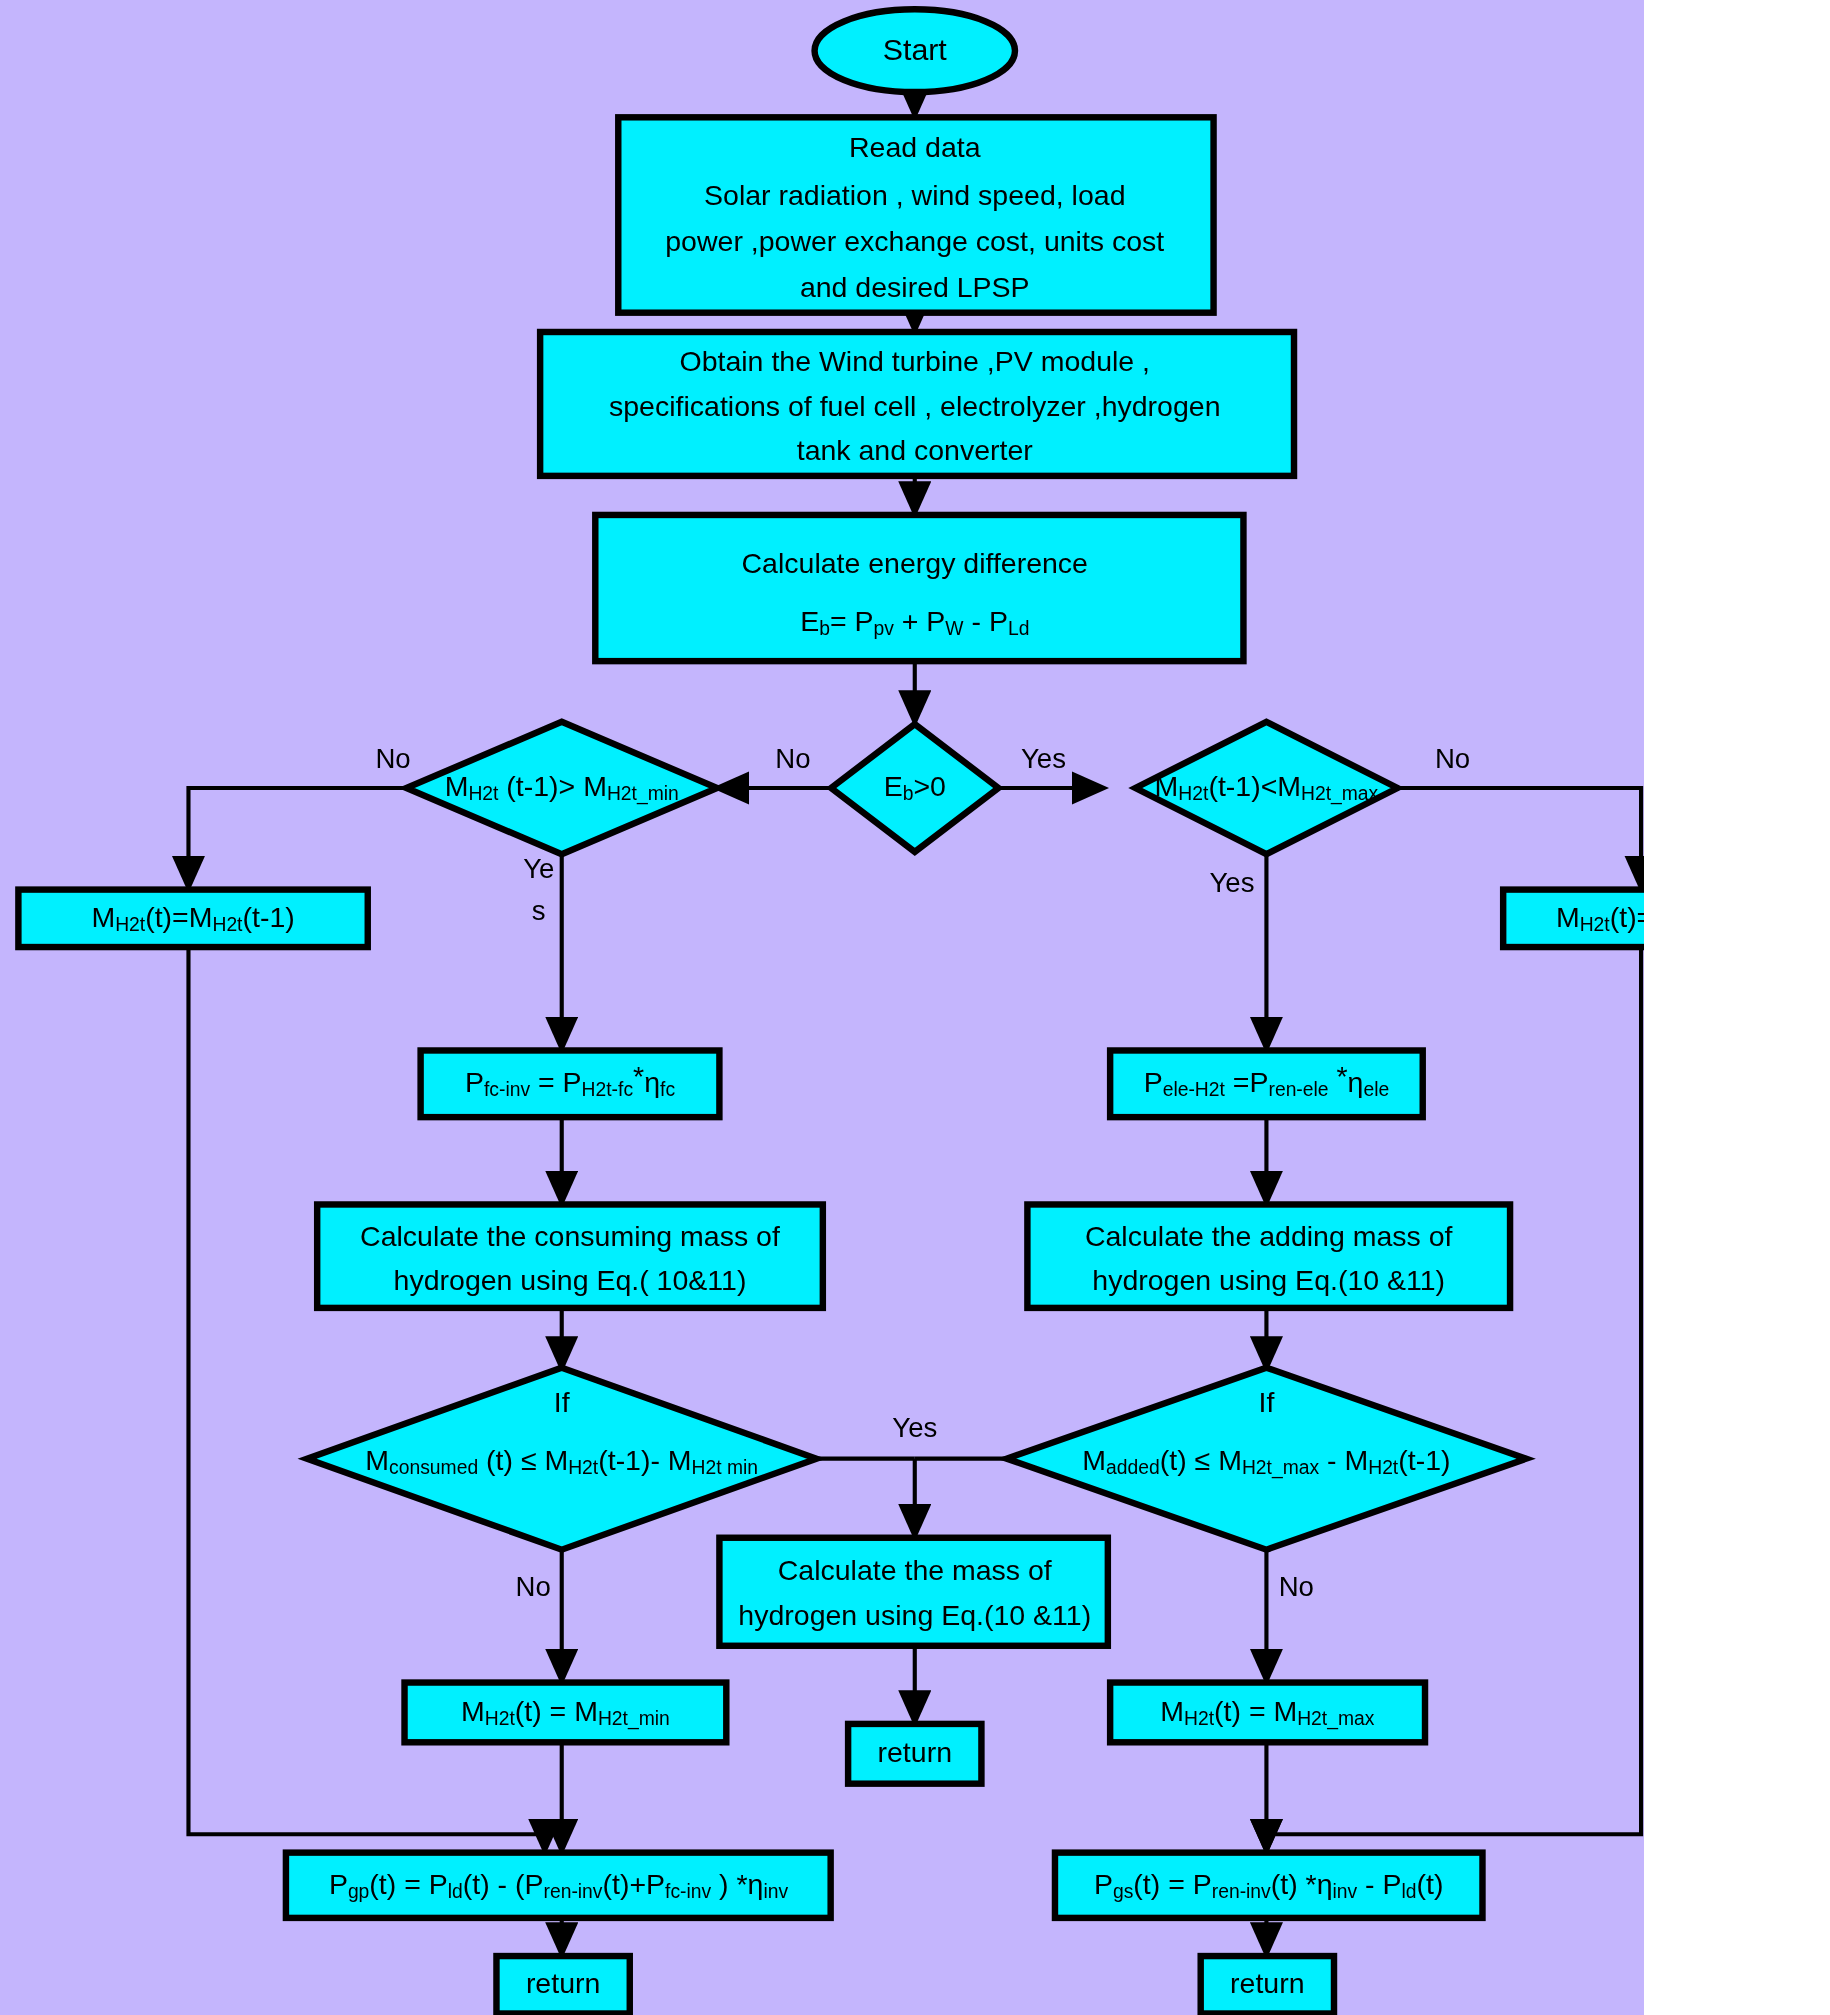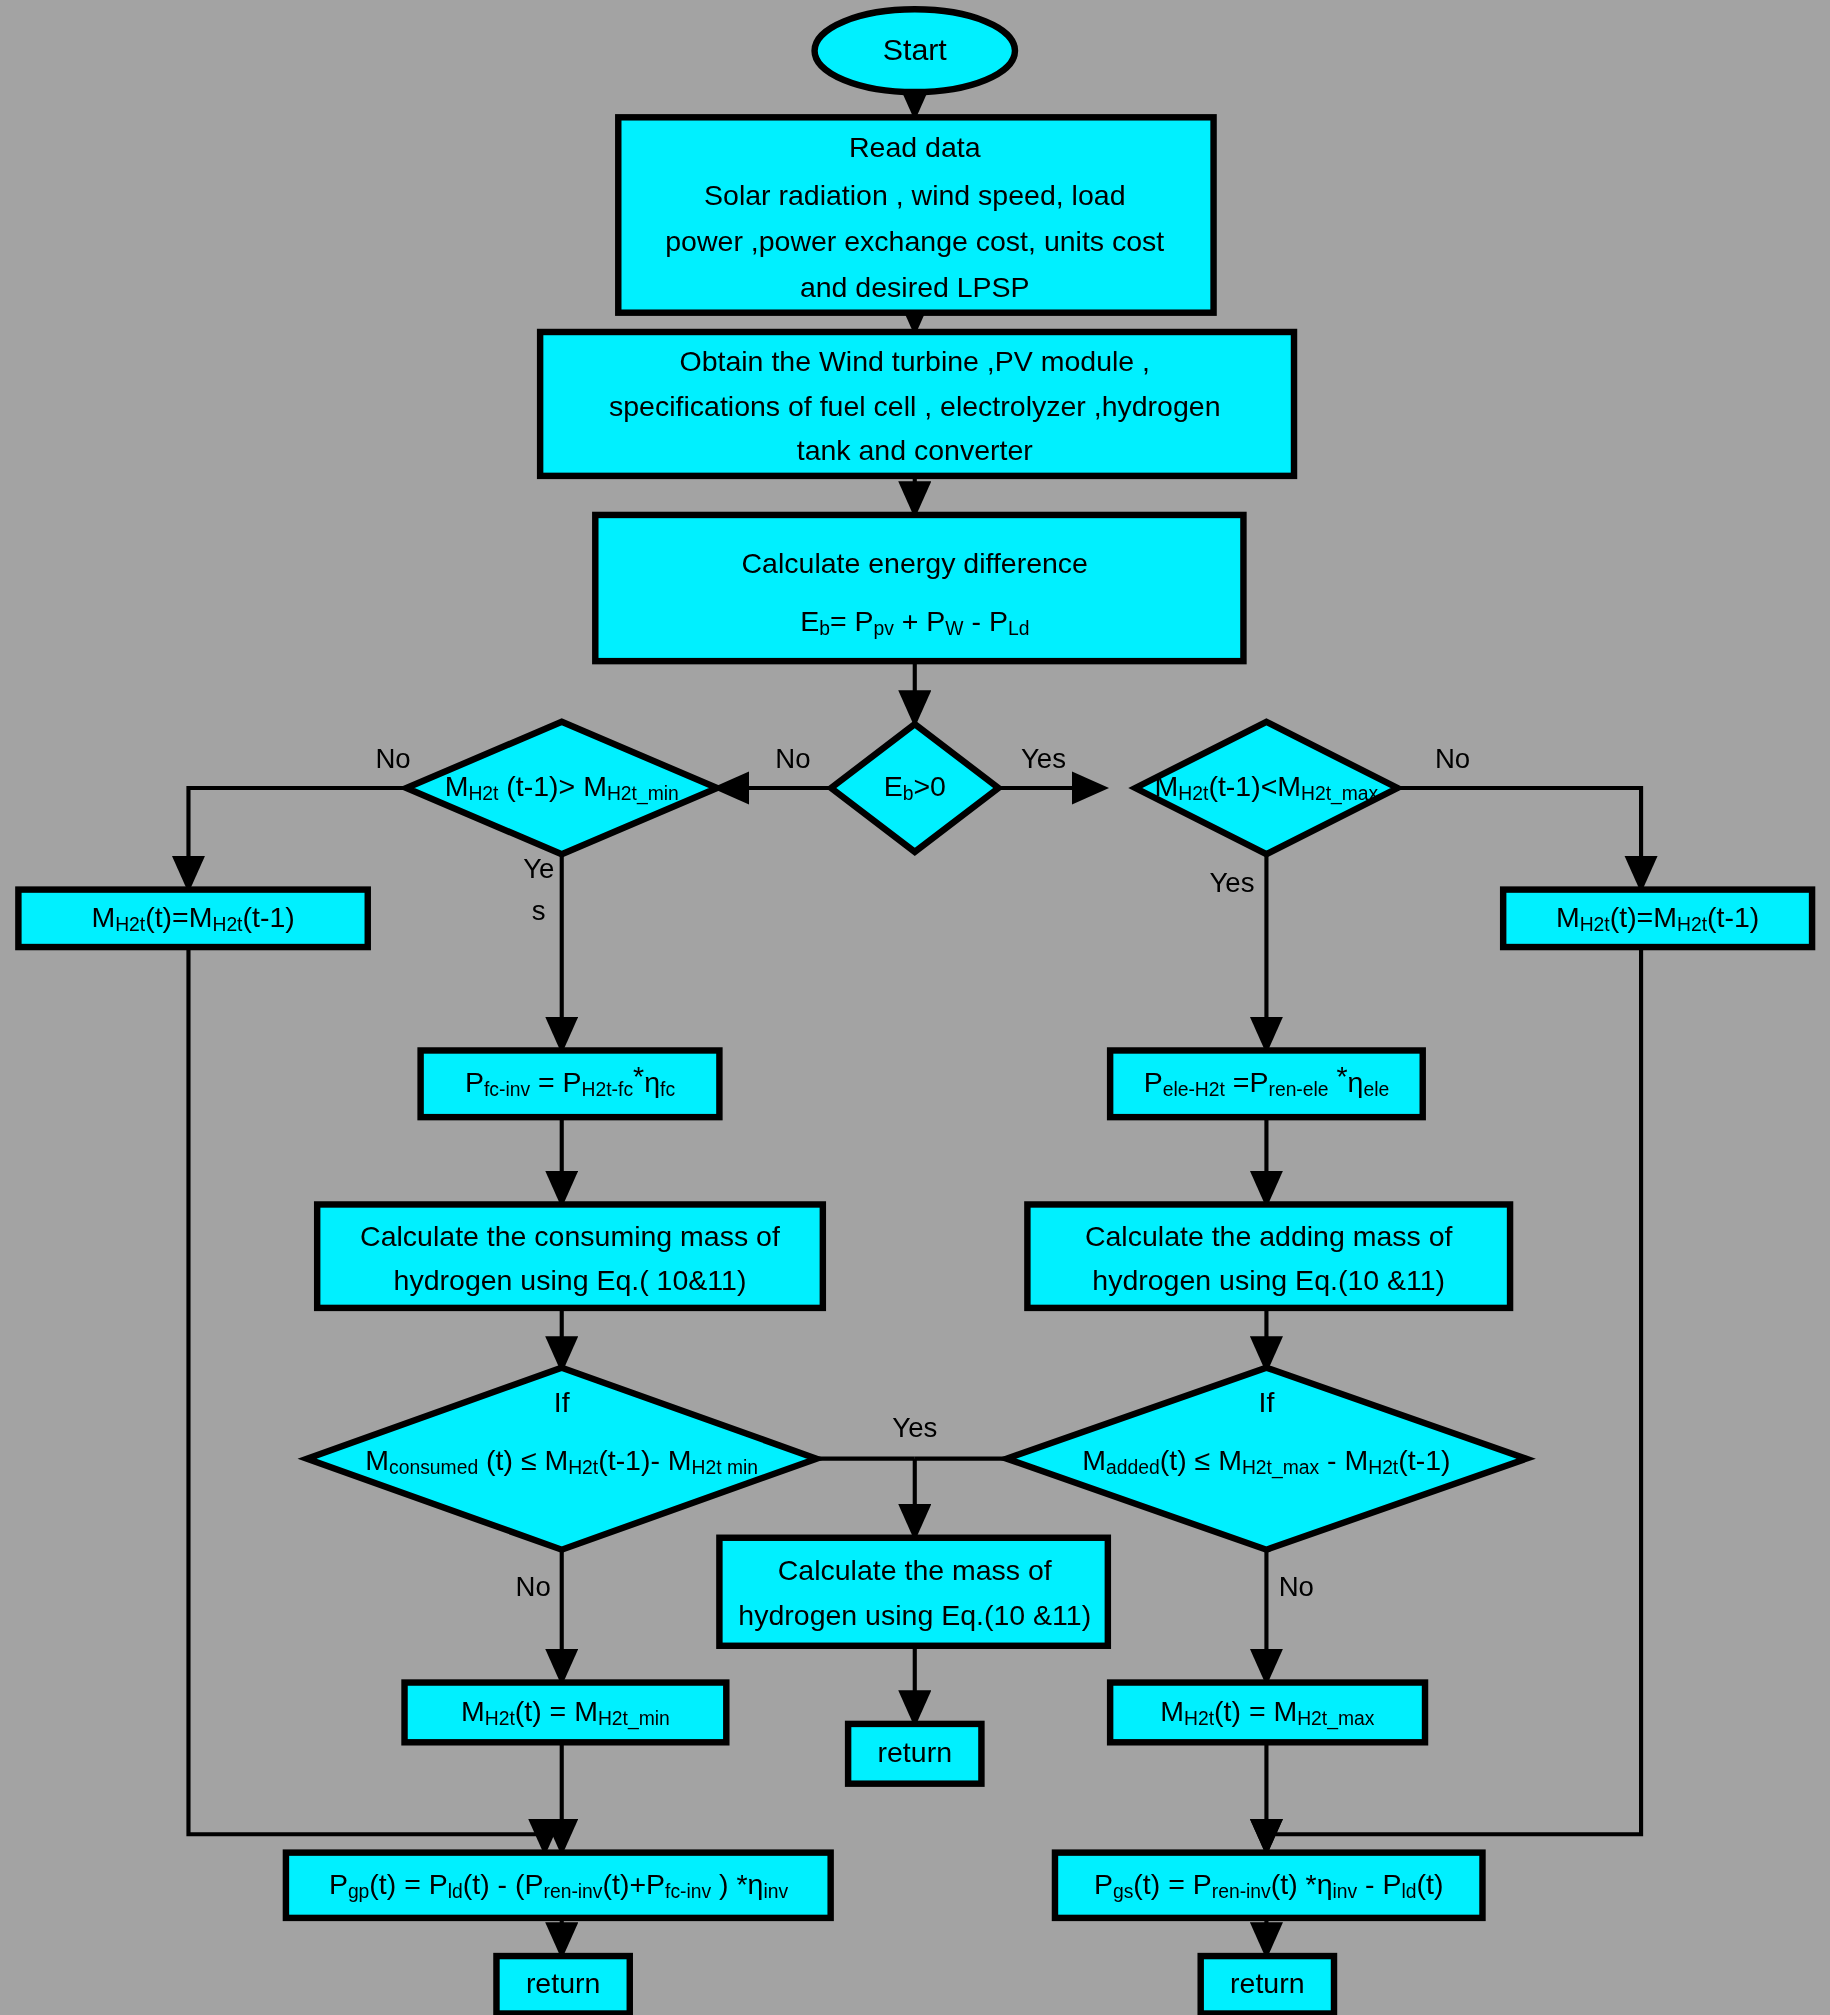--- a/index.html
+++ b/index.html
@@ -1,17 +1,17 @@
 <!DOCTYPE html>
 <html style="font-size:7.4px"><head>
 <meta charset="utf-8">
 <style>
   html,body{margin:0;padding:0;background:#ffffff;}
   body{font-family:"Liberation Sans", sans-serif;}
-  #stage{position:relative;width:1830px;height:2015px;background:#a3a3a3;overflow:hidden;}
+  #stage{position:relative;width:1644px;height:2015px;background:#c4b5fd;overflow:hidden;}
   svg{display:block;}
   .nodefill{fill:#00F0FF;stroke:#000000;}
   .box{stroke-width:14;}
   .diamond{stroke-width:14;}
   .ellipse{stroke-width:14;}
   .lnk{stroke:#000000;stroke-width:9;fill:none;}
   .arrowhead{fill:#000000;}
   text{font-family:"Liberation Sans", sans-serif;fill:#000000;}
   .t{font-size:62px;text-anchor:middle;dominant-baseline:middle;}
   .tbig{font-size:66px;text-anchor:middle;dominant-baseline:middle;}

